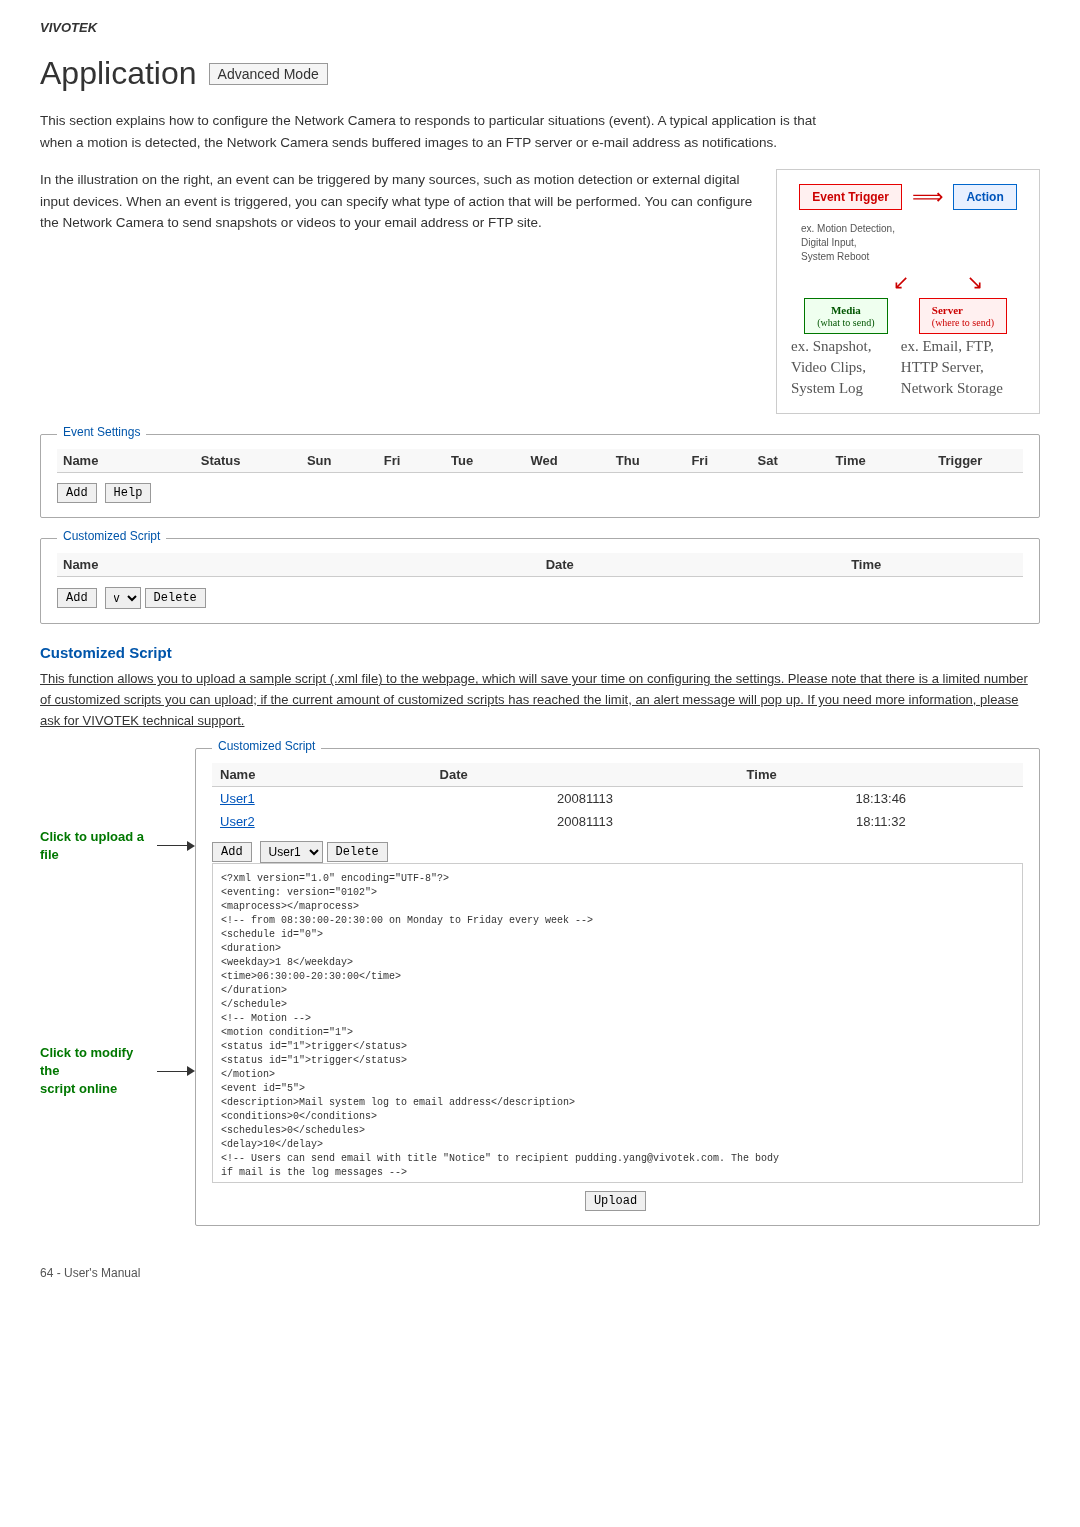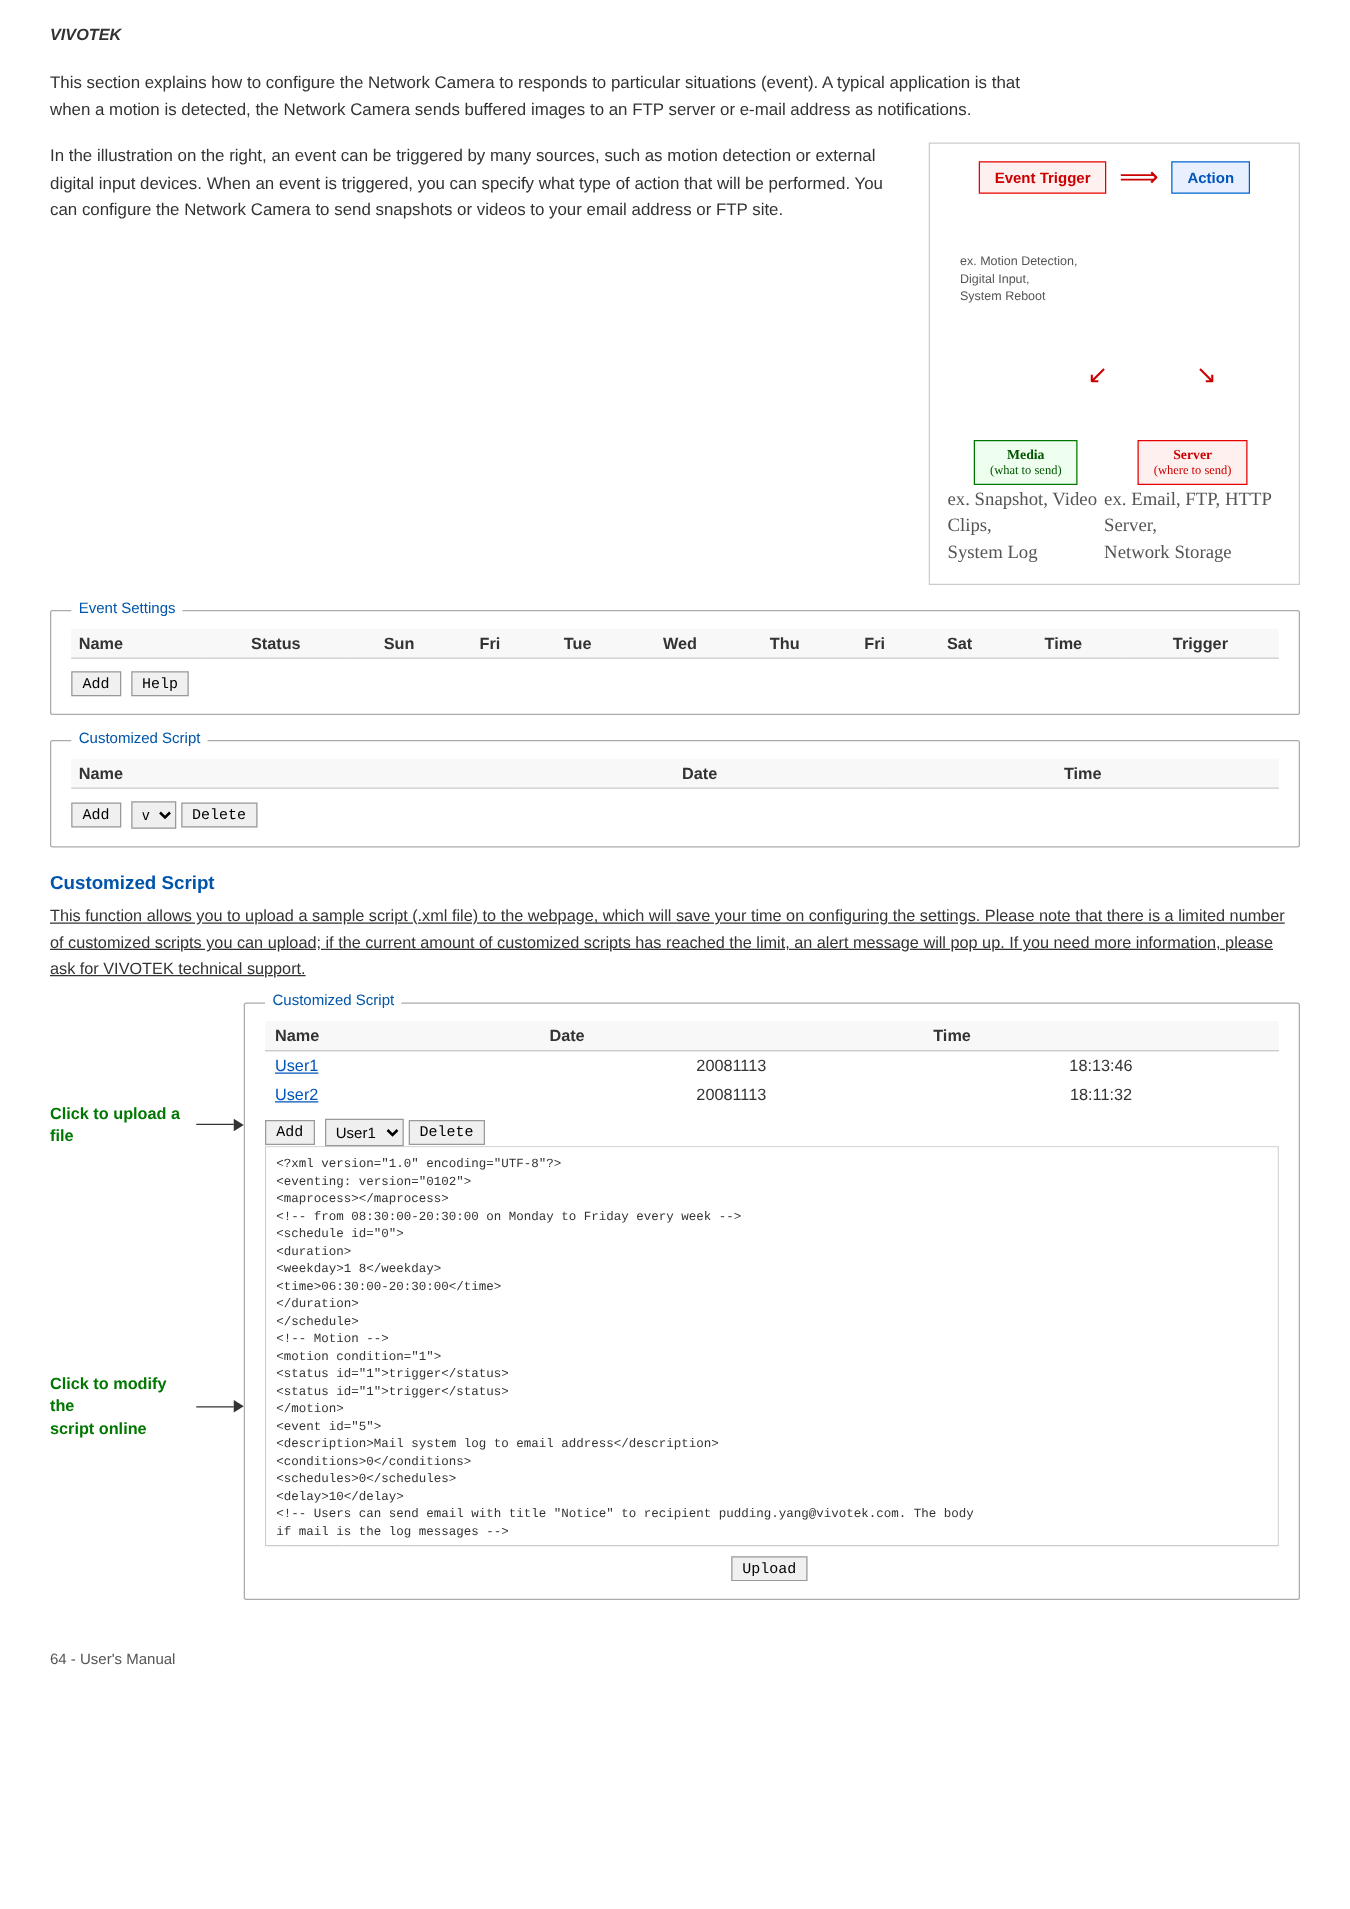--- a/index.html
+++ b/index.html
@@ -47,27 +47,26 @@
       display: flex;
       gap: 20px;
       margin-bottom: 20px;
     }
     .left-text {
       flex: 1;
       font-size: 13.5px;
       line-height: 1.6;
     }
     .diagram-box {
-      width: 297px;
+      width: 264px;
       border: 1px solid #ccc;
       padding: 14px;
       display: flex;
       flex-direction: column;
       align-items: center;
-      gap: 36px;
     }
     .diagram-row1 {
       display: flex;
       align-items: center;
       gap: 10px;
       margin-bottom: 10px;
       width: 100%;
       justify-content: center;
     }
     .diagram-box-item {
@@ -286,20 +285,24 @@
       align-items: center;
     }
   </style>
 </head>
 <body>
 
 <div class="page-wrapper">
 
   <div class="brand">VIVOTEK</div>
 
+  <div class="page-title">
+    <span style="font-size:32px;font-weight:normal;">Application</span>
+    <span class="advanced-mode-badge">Advanced Mode</span>
+  </div>
 
   <p class="intro-text">This section explains how to configure the Network Camera to responds to particular situations (event). A typical application is that when a motion is detected, the Network Camera sends buffered images to an FTP server or e-mail address as notifications.</p>
 
   <div class="two-col-section">
     <div class="left-text">In the illustration on the right, an event can be triggered by many sources, such as motion detection or external digital input devices. When an event is triggered, you can specify what type of action that will be performed. You can configure the Network Camera to send snapshots or videos to your email address or FTP site.</div>
 
     <div class="diagram-box">
 
       <div class="diagram-row1">
         <div class="diagram-item-wrap">
@@ -321,21 +324,21 @@
         <span style="font-size:20px;color:#c00;margin-left:60px;">↙</span>
         <span style="font-size:20px;color:#c00;margin-left:20px;">↘</span>
       </div>
 
       <div class="bottom-items-row" style="margin-top:4px;">
         <div class="diagram-item-wrap">
           <div class="diagram-box-item green" style="text-align:center;font-size:11px;">Media<br><span style="font-weight:normal;font-size:10px;">(what to send)</span></div>
           <div class="diagram-sub">ex. Snapshot, Video Clips,<br>System Log</div>
         </div>
         <div class="diagram-item-wrap">
-          <div class="diagram-box-item" style="text-align:center;font-size:11px;color:#c00;border-color:#e60000;">Server<br><span style="font-weight:normal;font-size:10px;">(where to send)</span></div>
+          <div class="diagram-box-item" style="text-align:left;font-size:11px;color:#c00;border-color:#e60000;">Server<br><span style="font-weight:normal;font-size:10px;">(where to send)</span></div>
           <div class="diagram-sub">ex. Email, FTP, HTTP Server,<br>Network Storage</div>
         </div>
       </div>
     </div>
   </div>
 
   <div class="settings-panel">
     <span class="panel-title">Event Settings</span>
     <table class="event-table">
       <thead>

